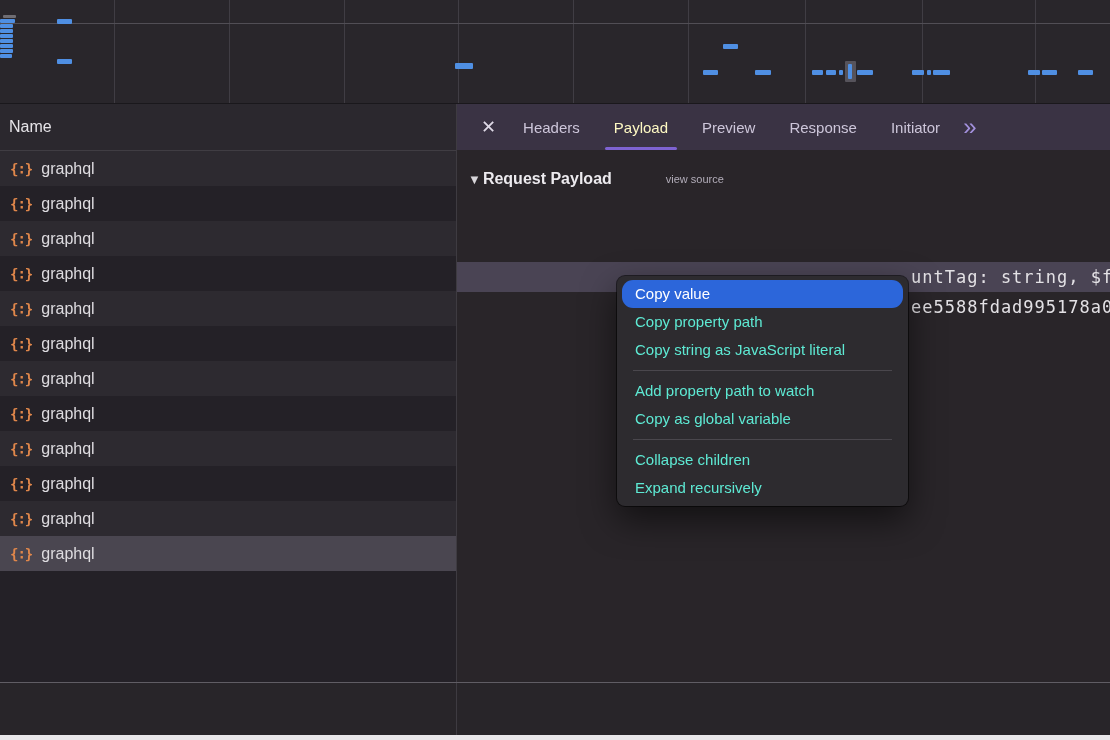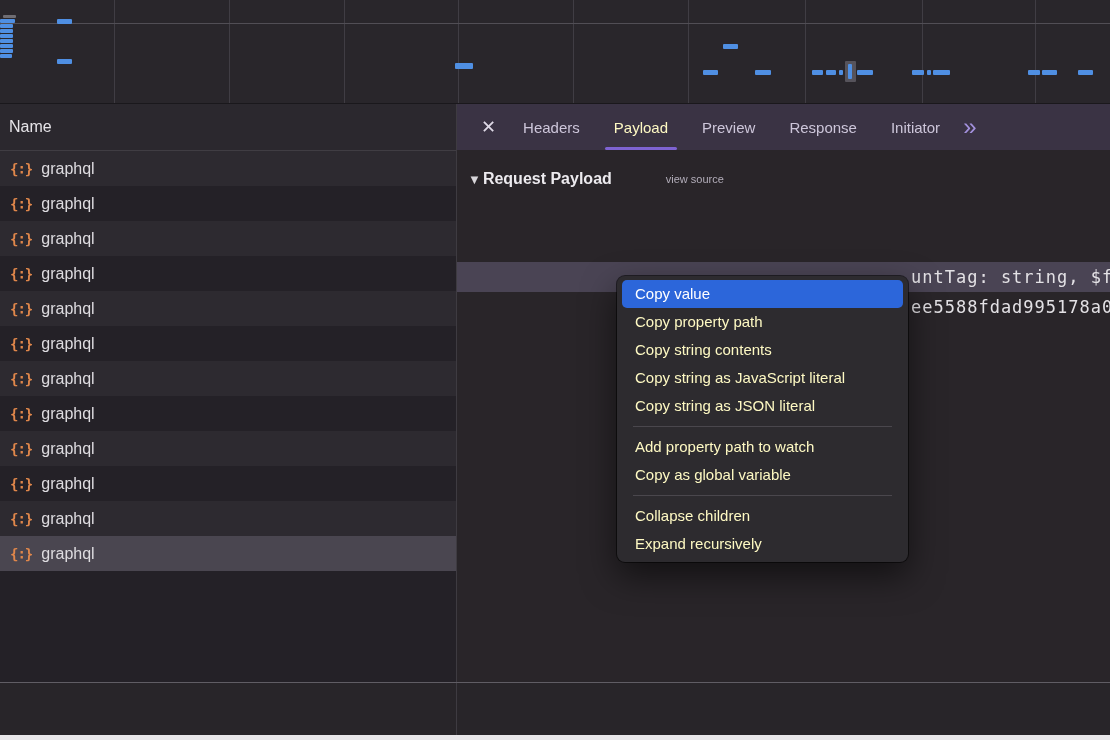--- a/index.html
+++ b/index.html
@@ -53,22 +53,22 @@
   
   .footer-sep{position:absolute;top:682px;left:0;width:1110px;height:1px;background:#605d64;}
   .footer{position:absolute;top:683px;left:0;width:1110px;height:52px;background:#282529;}
   .footer-vdiv{position:absolute;top:683px;left:456px;width:1px;height:52px;background:#3e3b41;}
   .bottom-strip{position:absolute;top:735px;left:0;width:1110px;height:5px;background:#e9e7ea;}
 
   
   .context-menu{position:absolute;left:617px;top:276px;width:291px;background:#2d2b2f;border-radius:8px;
     padding:4px 0;box-shadow:0 0 0 1px rgba(0,0,0,.55),0 14px 34px rgba(0,0,0,.55);z-index:50;}
   .menu-item{height:28px;line-height:28px;margin:0 5px;padding-left:13px;border-radius:5px;
-    color:#fef9c3;font-size:15px;white-space:nowrap;}
-  .menu-item.highlighted{background:#2c66da;color:#ffffff;}
+    color:#5eead4;font-size:15px;white-space:nowrap;}
+  .menu-item.highlighted{background:#2c66da;color:#ffffff;border-radius:11px;}
   .menu-sep{height:1px;background:#4a474d;margin:6px 16px;}
 </style>
 </head>
 <body>
 
 <div class="screen">
 
   <div class="overview" id="overview">
       <div class="gridline" style="left: 114px;"></div>
       <div class="gridline" style="left: 229px;"></div>
@@ -216,23 +216,21 @@
   </div>
 
   <div class="footer-sep"></div>
   <div class="footer"></div>
   <div class="footer-vdiv"></div>
   <div class="bottom-strip"></div>
 
   <div class="context-menu" id="context-menu">
       <div class="menu-item highlighted">Copy value</div>
       <div class="menu-item">Copy property path</div>
-      <div class="menu-item">Copy string contents</div>
       <div class="menu-item">Copy string as JavaScript literal</div>
-      <div class="menu-item">Copy string as JSON literal</div>
       <div class="menu-sep"></div>
       <div class="menu-item">Add property path to watch</div>
       <div class="menu-item">Copy as global variable</div>
       <div class="menu-sep"></div>
       <div class="menu-item">Collapse children</div>
       <div class="menu-item">Expand recursively</div>
     </div>
 </div>
 
 </body></html>

